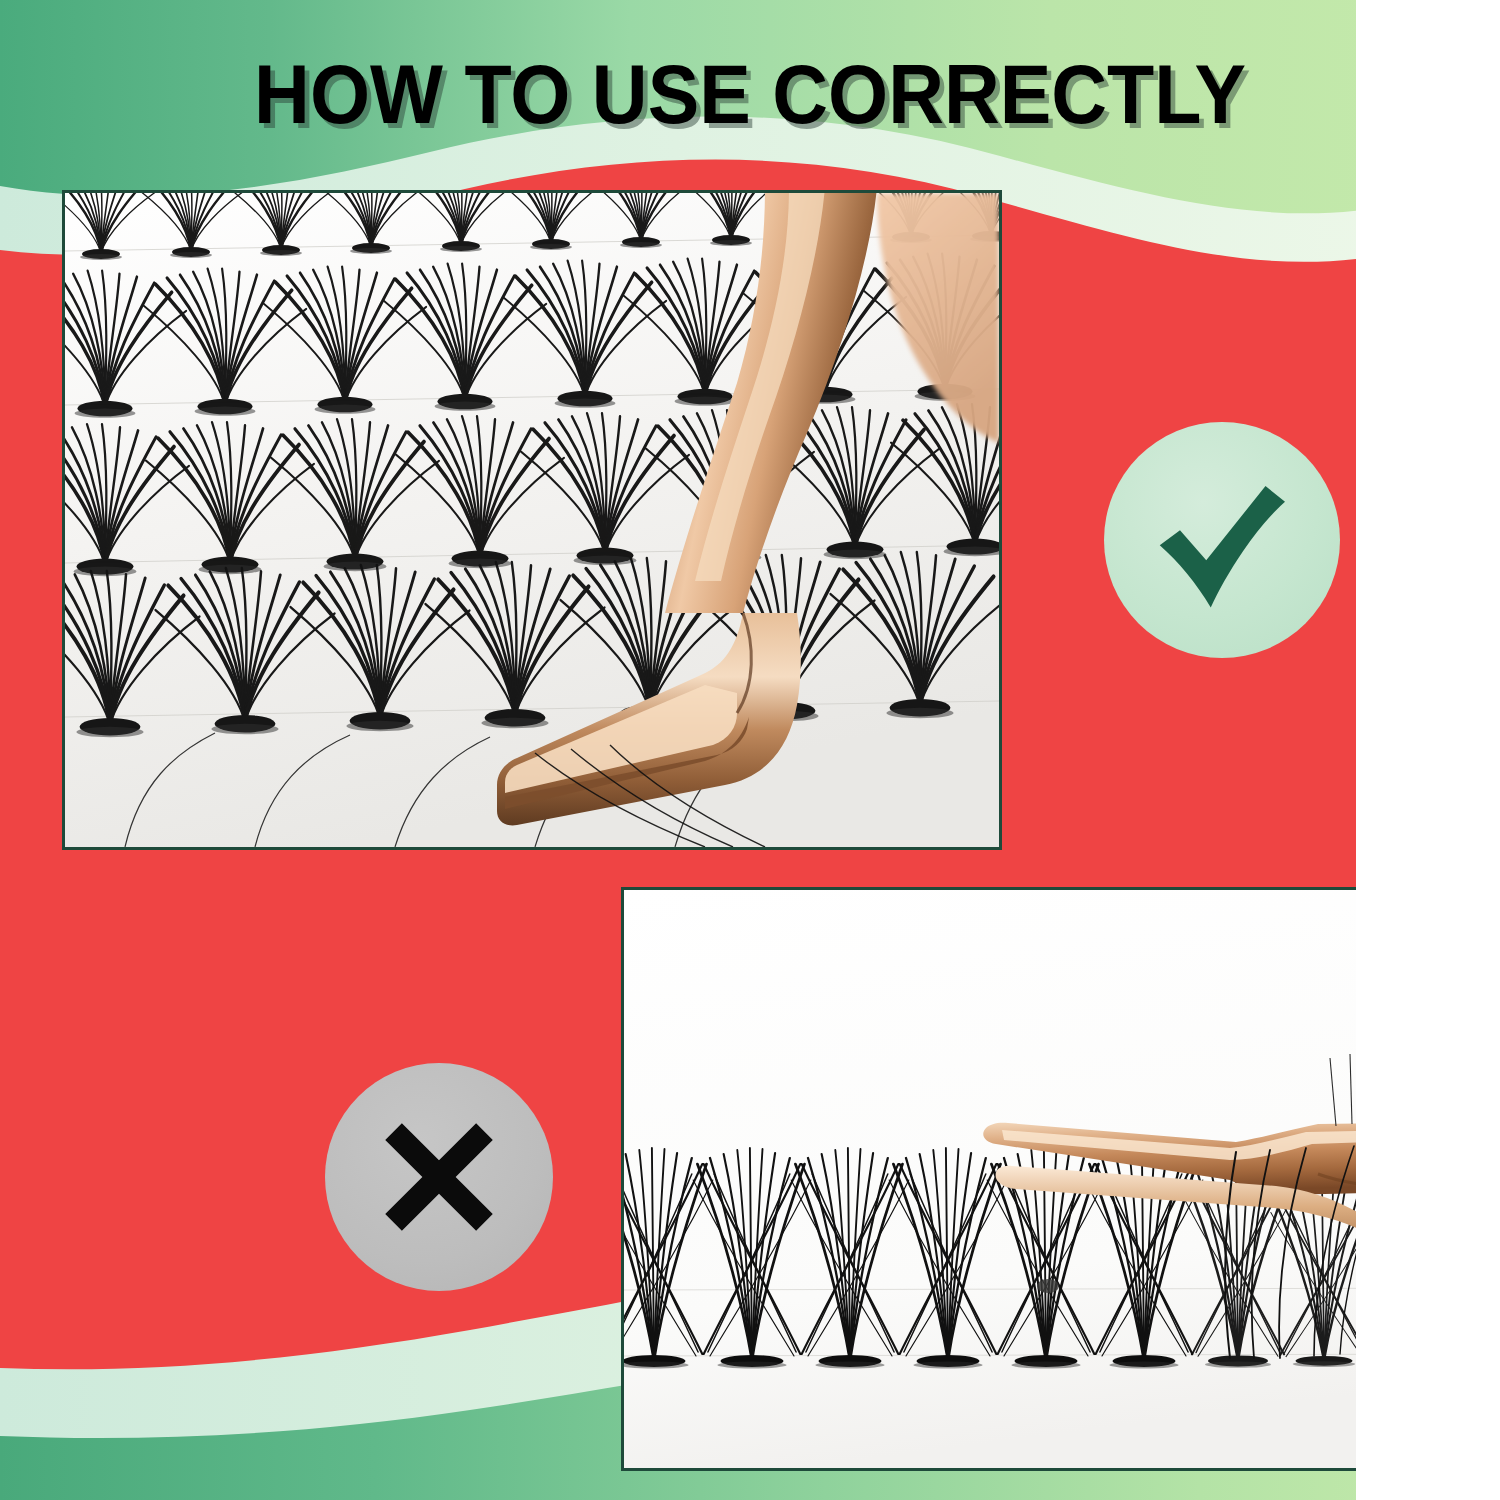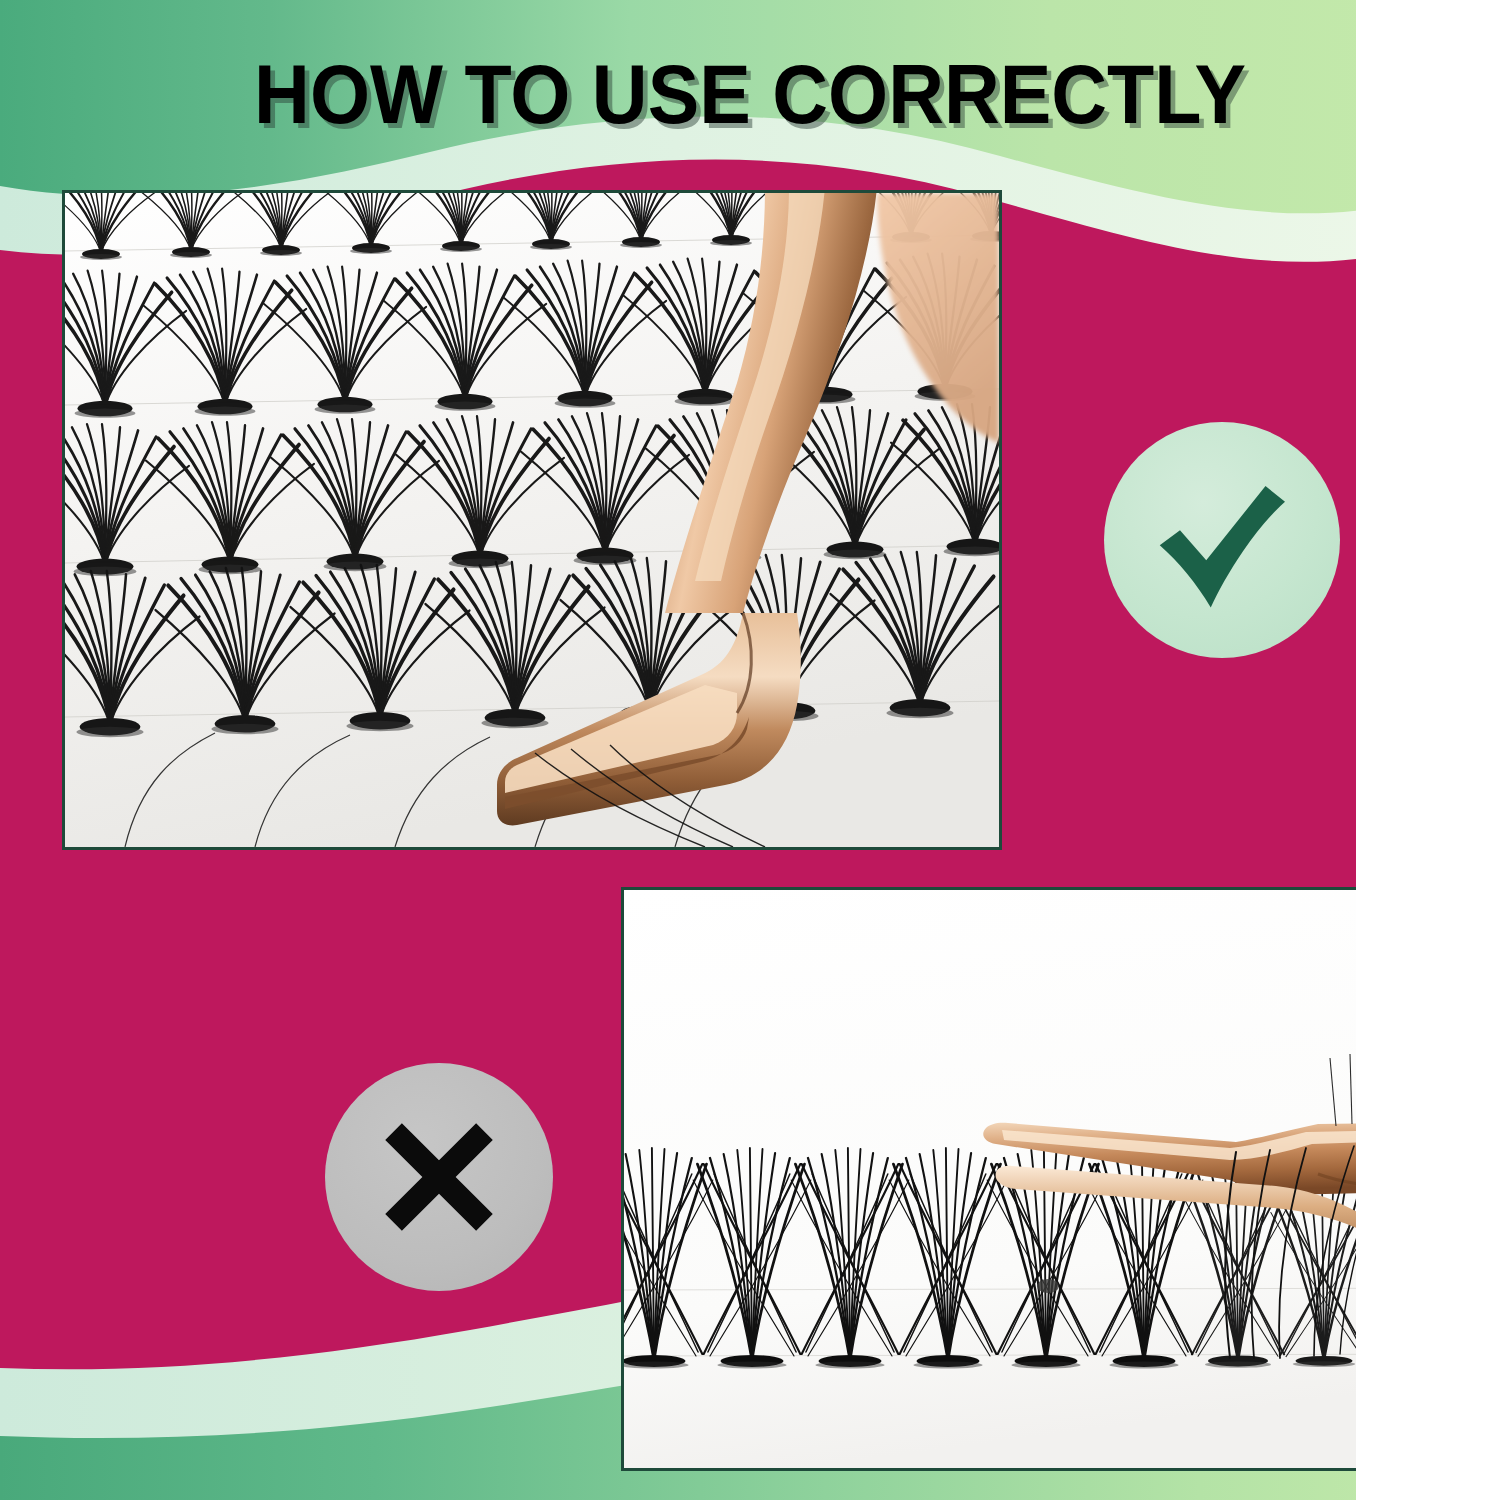--- a/index.html
+++ b/index.html
@@ -11,21 +11,21 @@
     width: 1500px;
     height: 1500px;
     overflow: hidden;
     font-family: "Liberation Sans", sans-serif;
   }
 
   #canvas {
     position: relative;
     width: 1356px;
     height: 1500px;
-    background: #be185d;
+    background: #ef4444;
     overflow: hidden;
   }
 
   
   .wave-layer {
     position: absolute;
     left: 0;
     top: 0;
     width: 1500px;
     height: 1500px;

